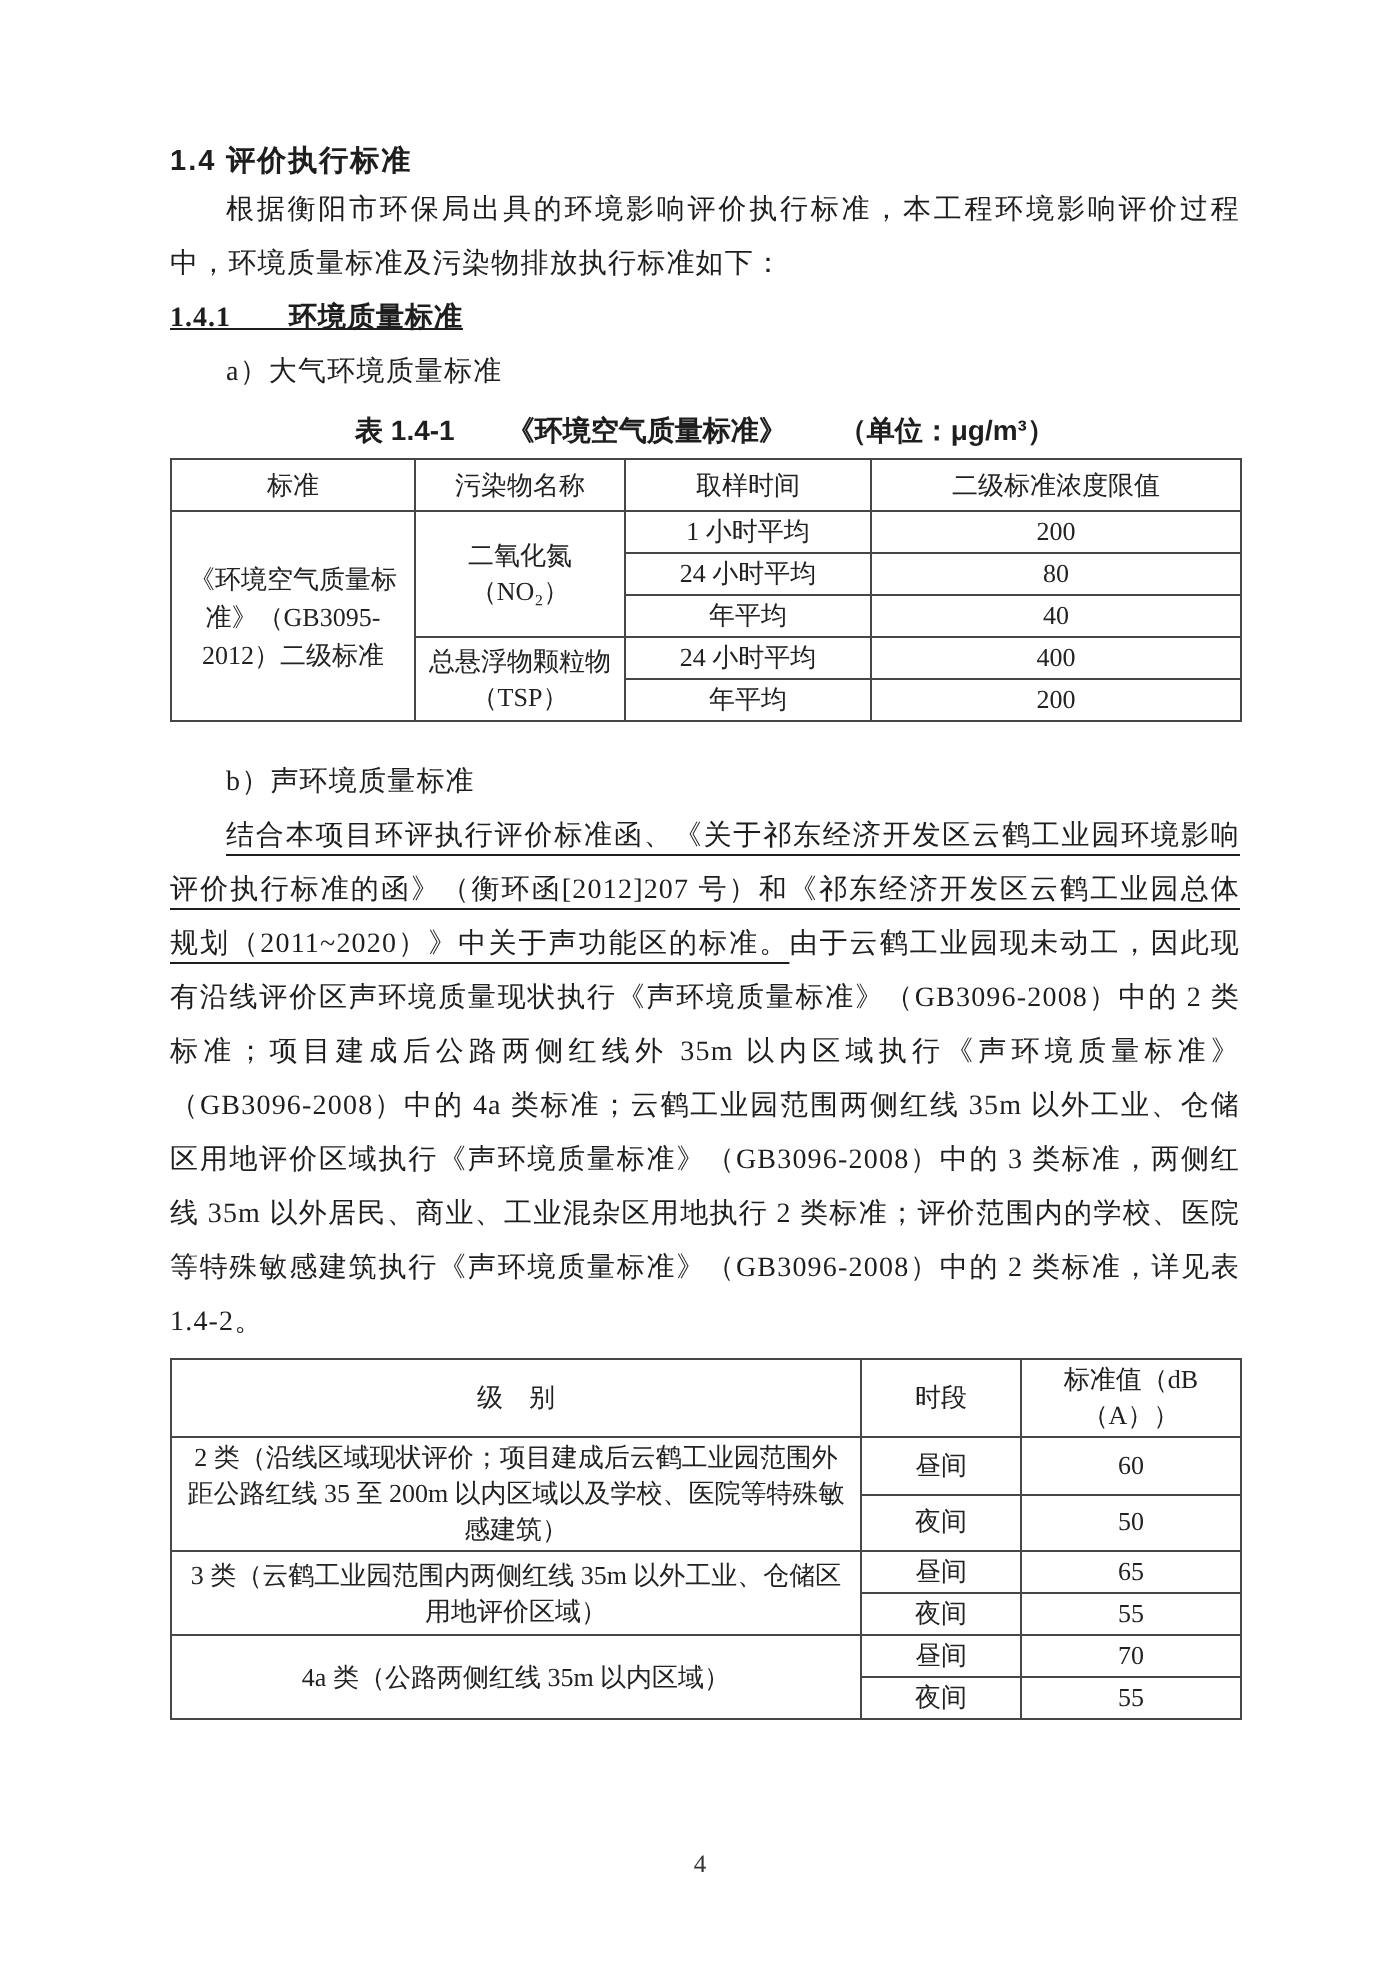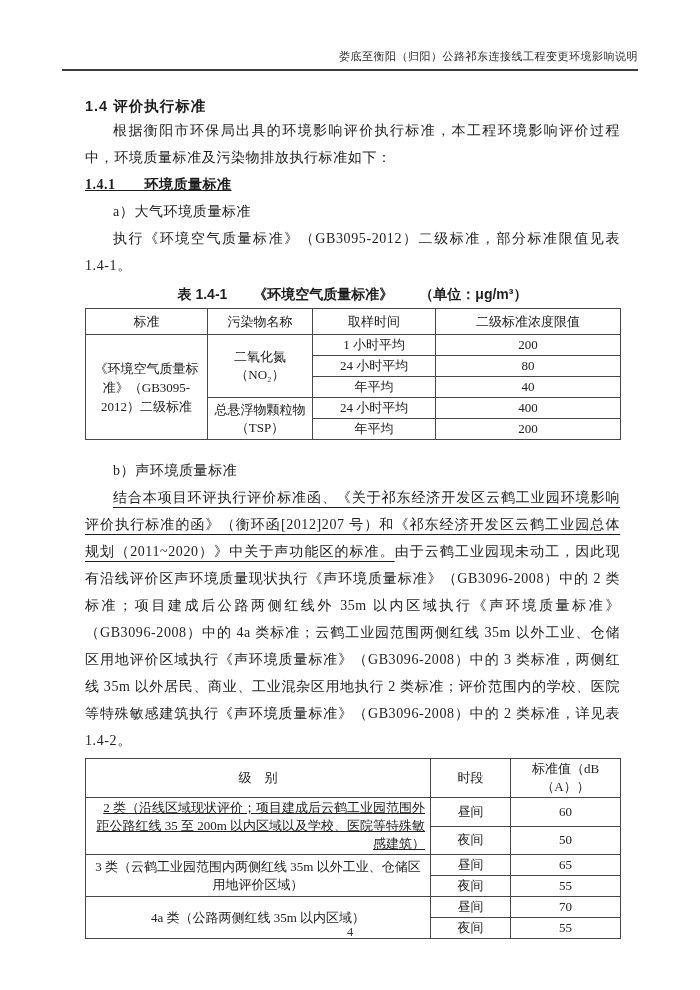--- a/index.html
+++ b/index.html
@@ -75,52 +75,48 @@
     font-weight: normal;
   }
   .tbl1 { margin-top: 2px; }
   .tbl1 thead th { height: 26px; }
   .tbl1 tbody td { height: 20px; }
   .tbl1 .std-cell { line-height: 19px; }
 
   .tbl2 { margin-top: 4px; }
   .tbl2 thead th { height: 26px; }
   .tbl2 tbody td { height: 21px; }
-  .tbl2 .cat-left { text-align: right; padding: 1px 5px; text-decoration: underline; }
+  .tbl2 .cat-left { text-align: center; padding: 1px 5px; }
 
   .spacer-b { margin-top: 17px; }
   .cap2-wrap { margin-top: 7px; }
 
   
   .page-number {
     position: absolute; bottom: 50px; left: 0;
     width: 100%; text-align: center;
     font-size: 12.5px; color: #333;
   }
 </style>
 </head>
 <body>
 
 <div class="page">
 
-  <div class="doc-header">
-    <span class="title">娄底至衡阳（归阳）公路祁东连接线工程变更环境影响说明</span>
-  </div>
 
   <div class="main">
 
     <div class="h1">1.4 评价执行标准</div>
 
     <p class="para indent">根据衡阳市环保局出具的环境影响评价执行标准，本工程环境影响评价过程中，环境质量标准及污染物排放执行标准如下：</p>
 
     <div class="h2">1.4.1　　环境质量标准</div>
 
     <p class="para indent">a）大气环境质量标准</p>
 
-    <p class="para indent">执行《环境空气质量标准》（GB3095-2012）二级标准，部分标准限值见表 1.4-1。</p>
 
     <div class="caption">
       <span class="cap-no">表 1.4-1</span>
       <span class="cap-title">《环境空气质量标准》</span>
       <span class="cap-unit">（单位：μg/m³）</span>
     </div>
 
     <table class="tbl1">
       <colgroup>
         <col style="width:122px">

